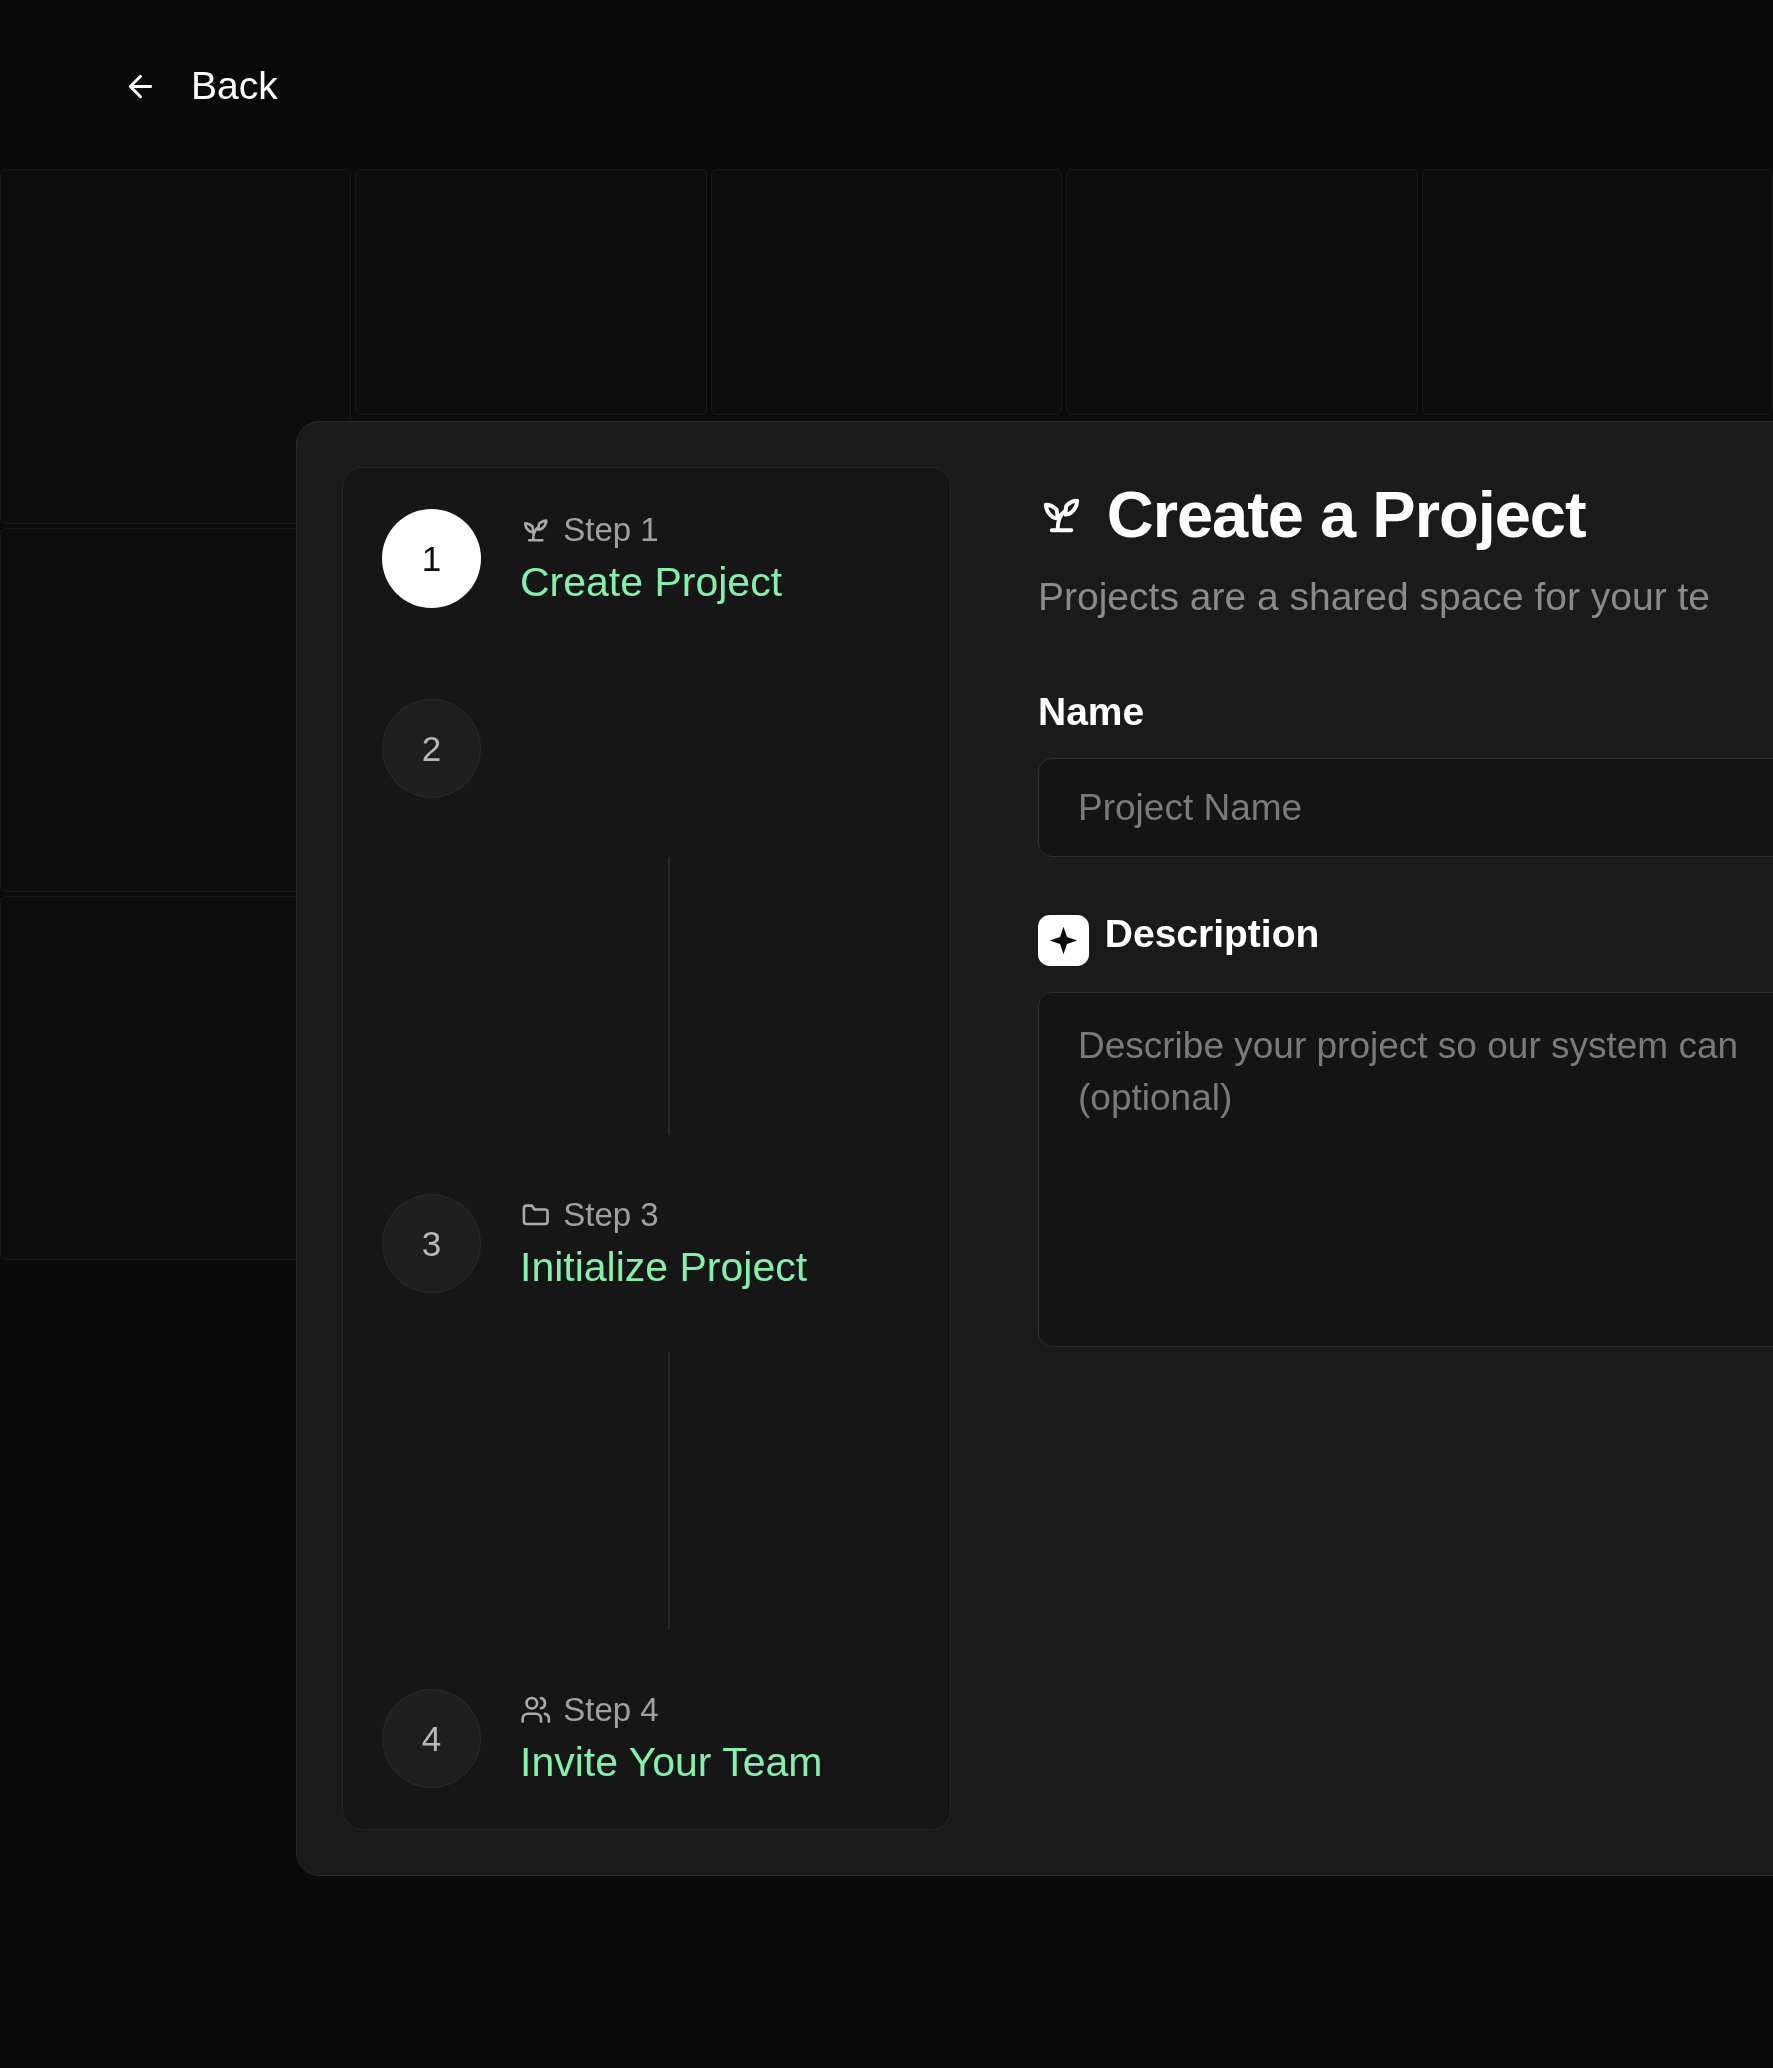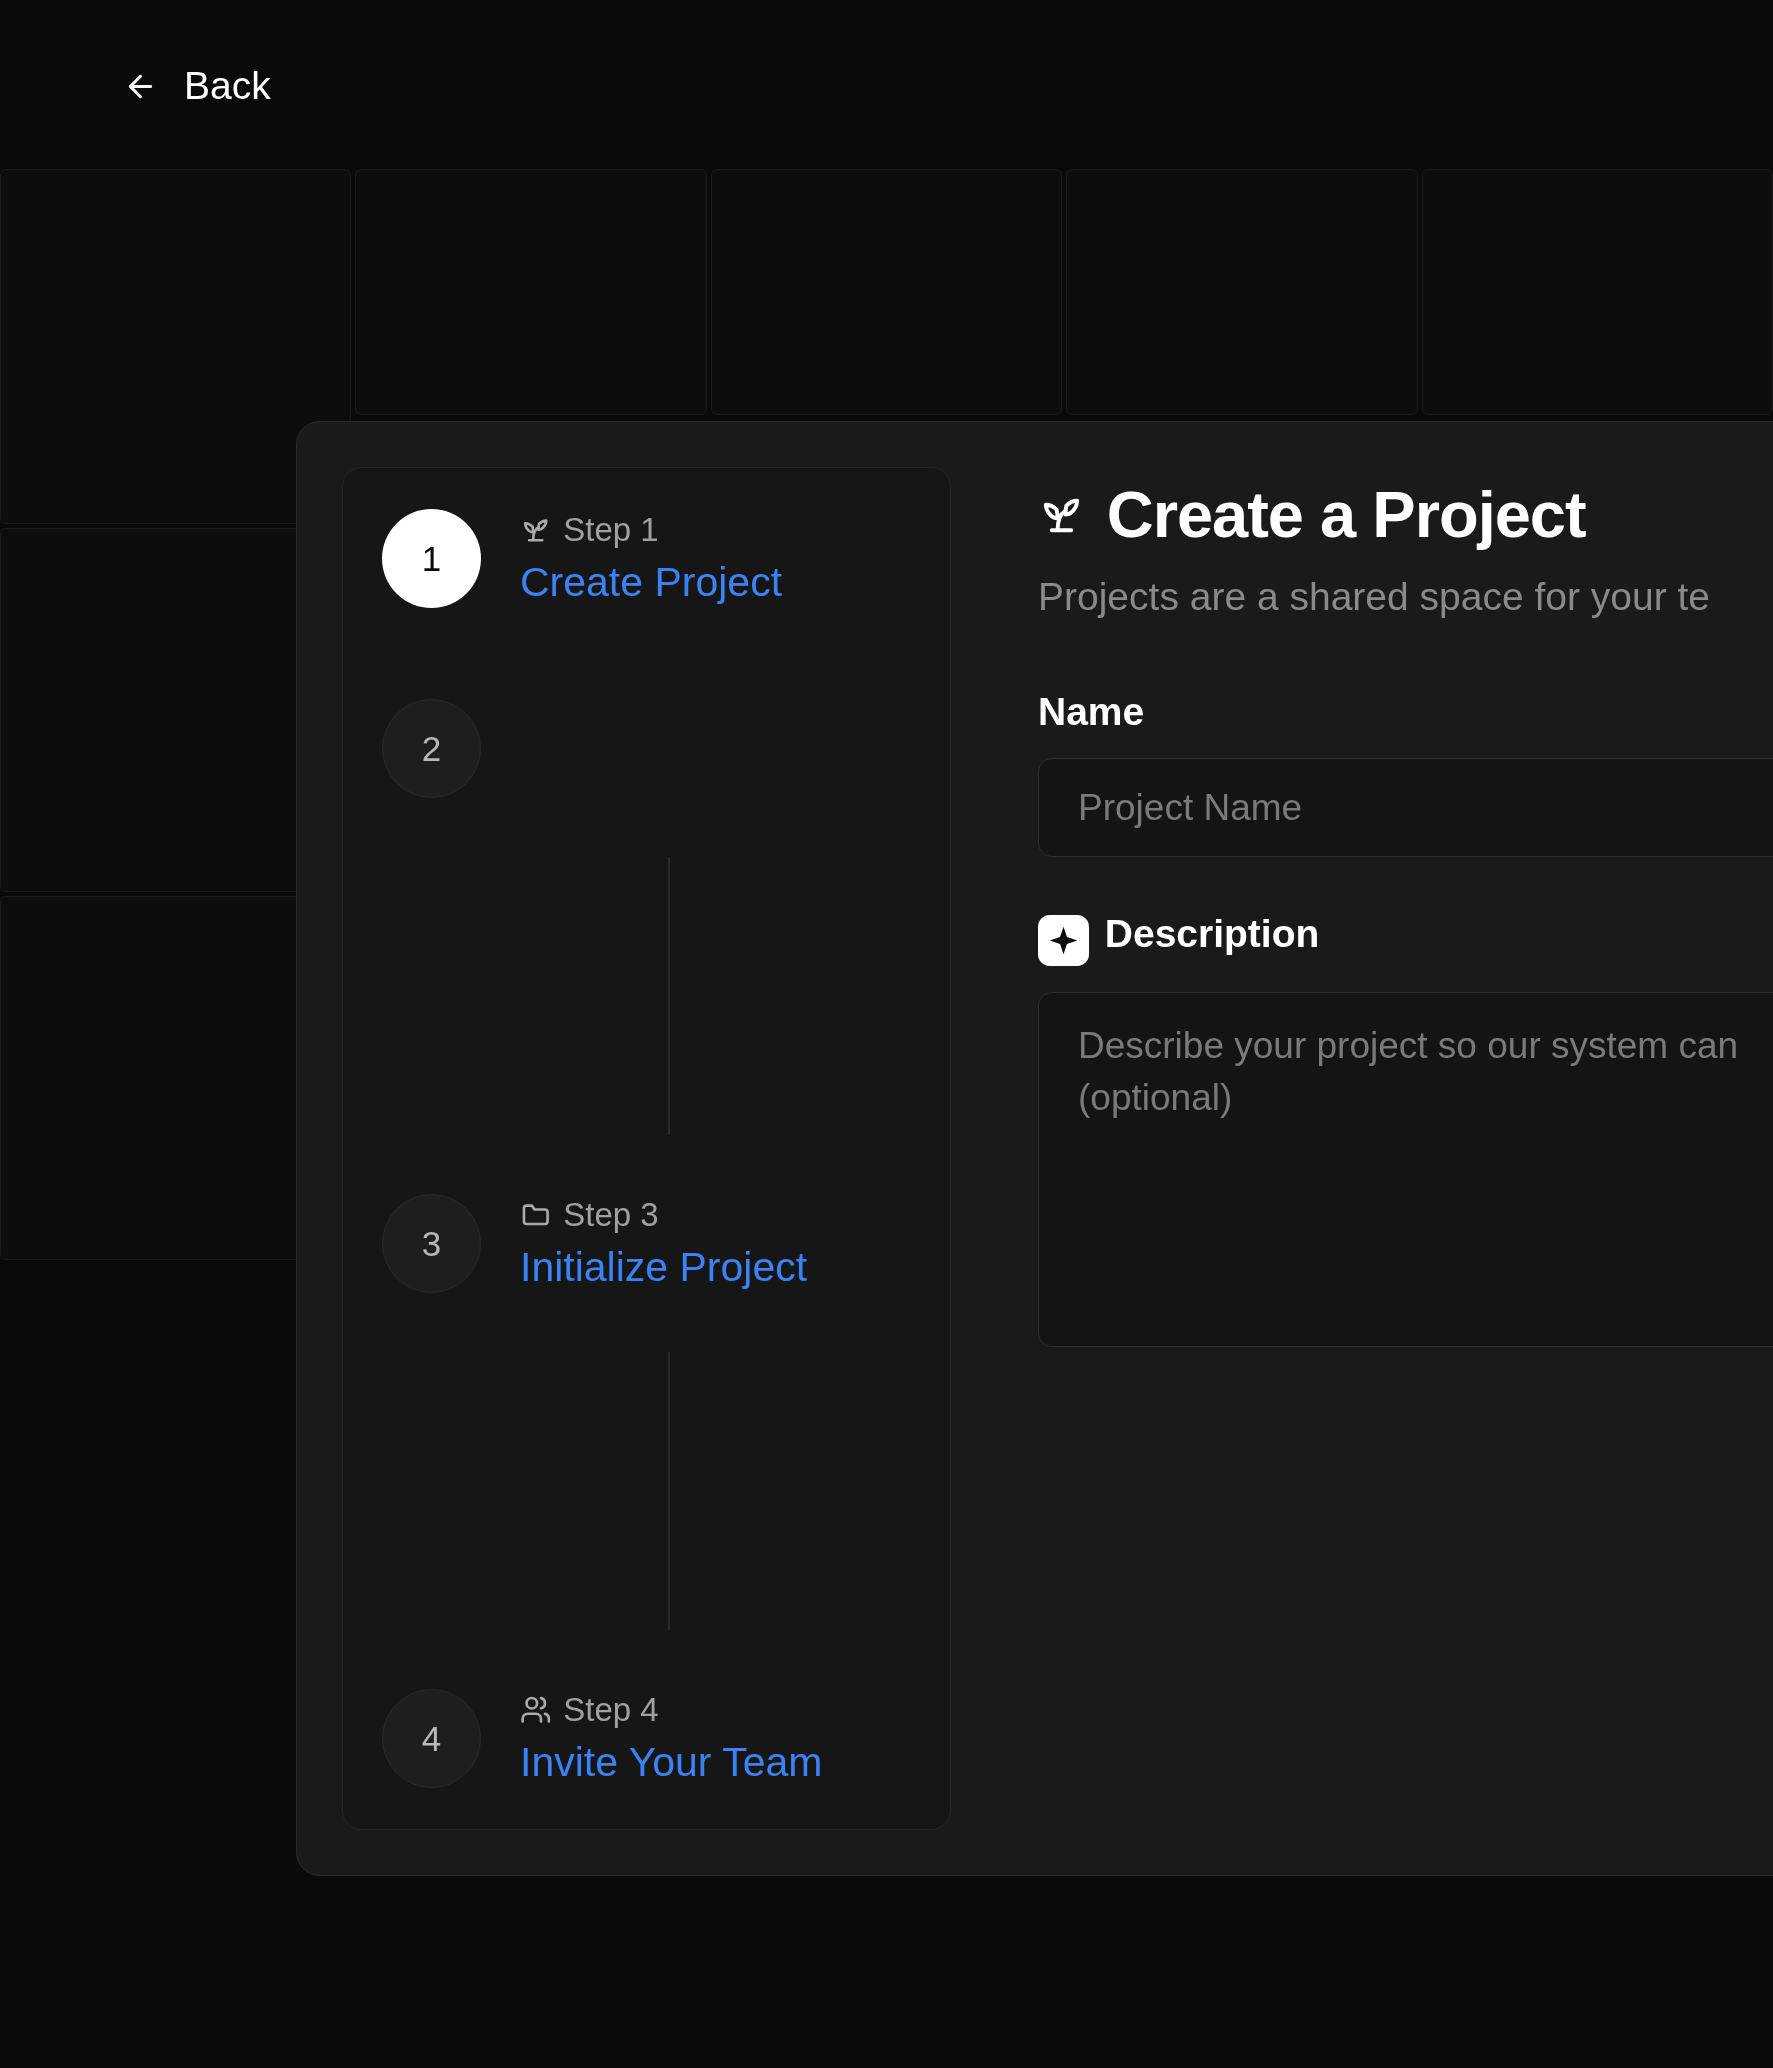--- a/index.html
+++ b/index.html
@@ -17,21 +17,21 @@
     position: relative;
   }
 
   
   .back-btn {
     position: absolute;
     top: 64px;
     left: 123px;
     display: flex;
     align-items: center;
-    gap: 26px;
+    gap: 33px;
     background: transparent;
     border: none;
     color: #fff;
     font-size: 39px;
     font-weight: 500;
     cursor: pointer;
   }
   .back-btn svg {
     width: 35px;
     height: 35px;
@@ -127,21 +127,21 @@
     height: 31.5px;
     stroke: #aaa;
     stroke-width: 2;
     fill: none;
   }
   .step-label {
     color: #a0a0a0;
     font-size: 33px;
   }
   .step-title {
-    color: #3b82f6;
+    color: #86efac;
     font-size: 41px;
     font-weight: 500;
   }
   .step-connector {
     width: 2px;
     background: #2a2a2a;
     margin-left: 286px;
   }
   .step-gap-sm { height: 91px; }
   .step-gap-md-empty { height: 59px; }

